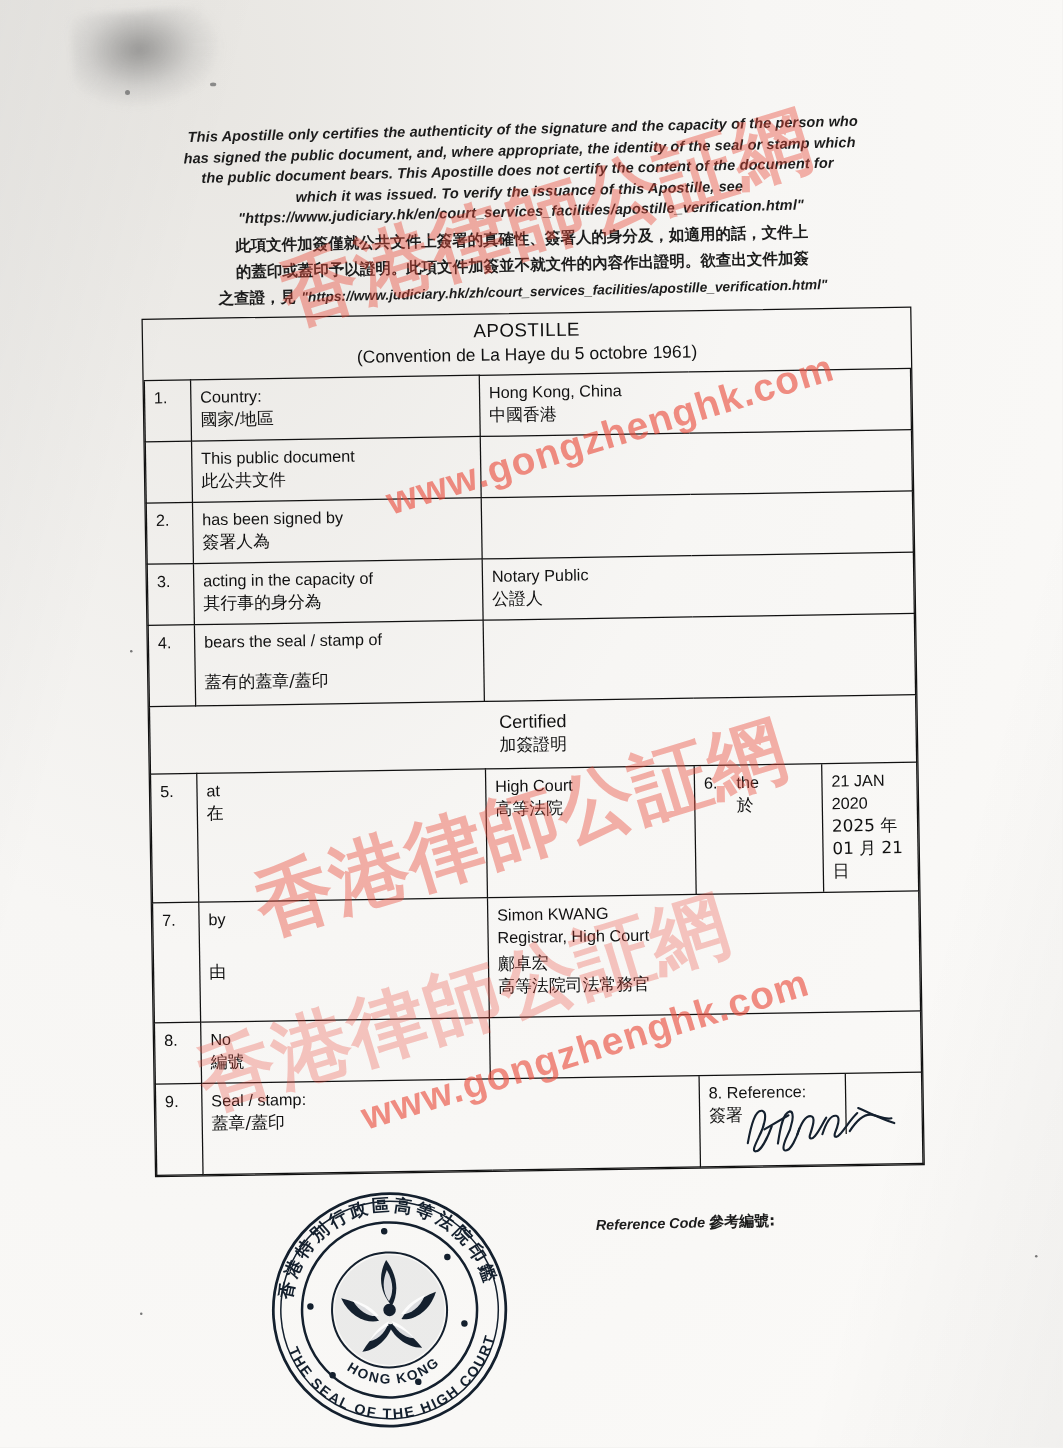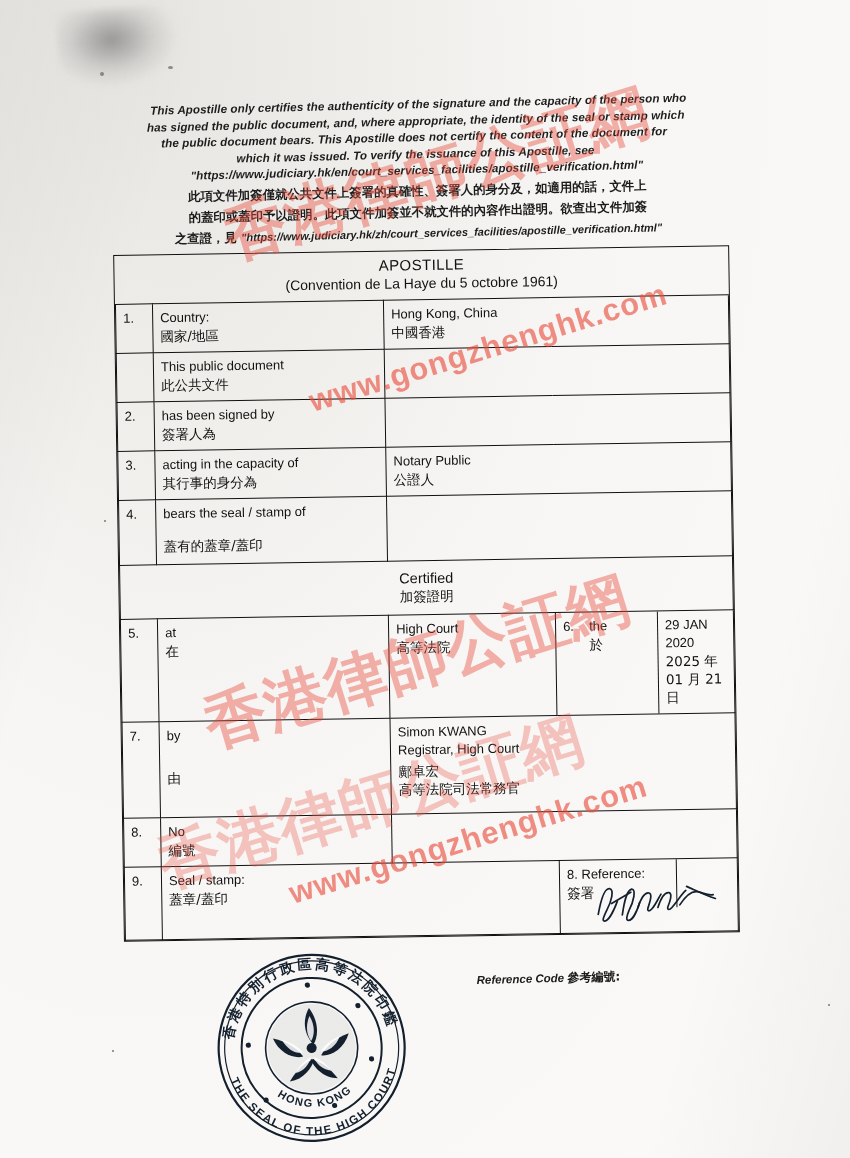--- a/index.html
+++ b/index.html
@@ -255,21 +255,21 @@
           <td style="padding:0;">
             <table style="width:100%;border-collapse:collapse;">
               <tbody>
                     <tr>
                 <td style="border:none;width:22px;padding:5px 0 7px 7px;">6.</td>
                 <td style="border:none;width:64px;padding:5px 4px 7px 4px;">
                   <div>the</div>
                   <div class="cn">於</div>
                 </td>
                 <td style="border:none;border-left:1.1px solid #111;padding:5px 7px 7px 7px;">
-                  <div>29 JAN 2020</div>
+                  <div>21 JAN 2020</div>
                   <div class="cn">2025 年 01 月 21 日</div>
                 </td>
               </tr>
             </tbody>
                 </table>
           </td>
         </tr>
 
         <tr>
           <td class="num">7.</td>

